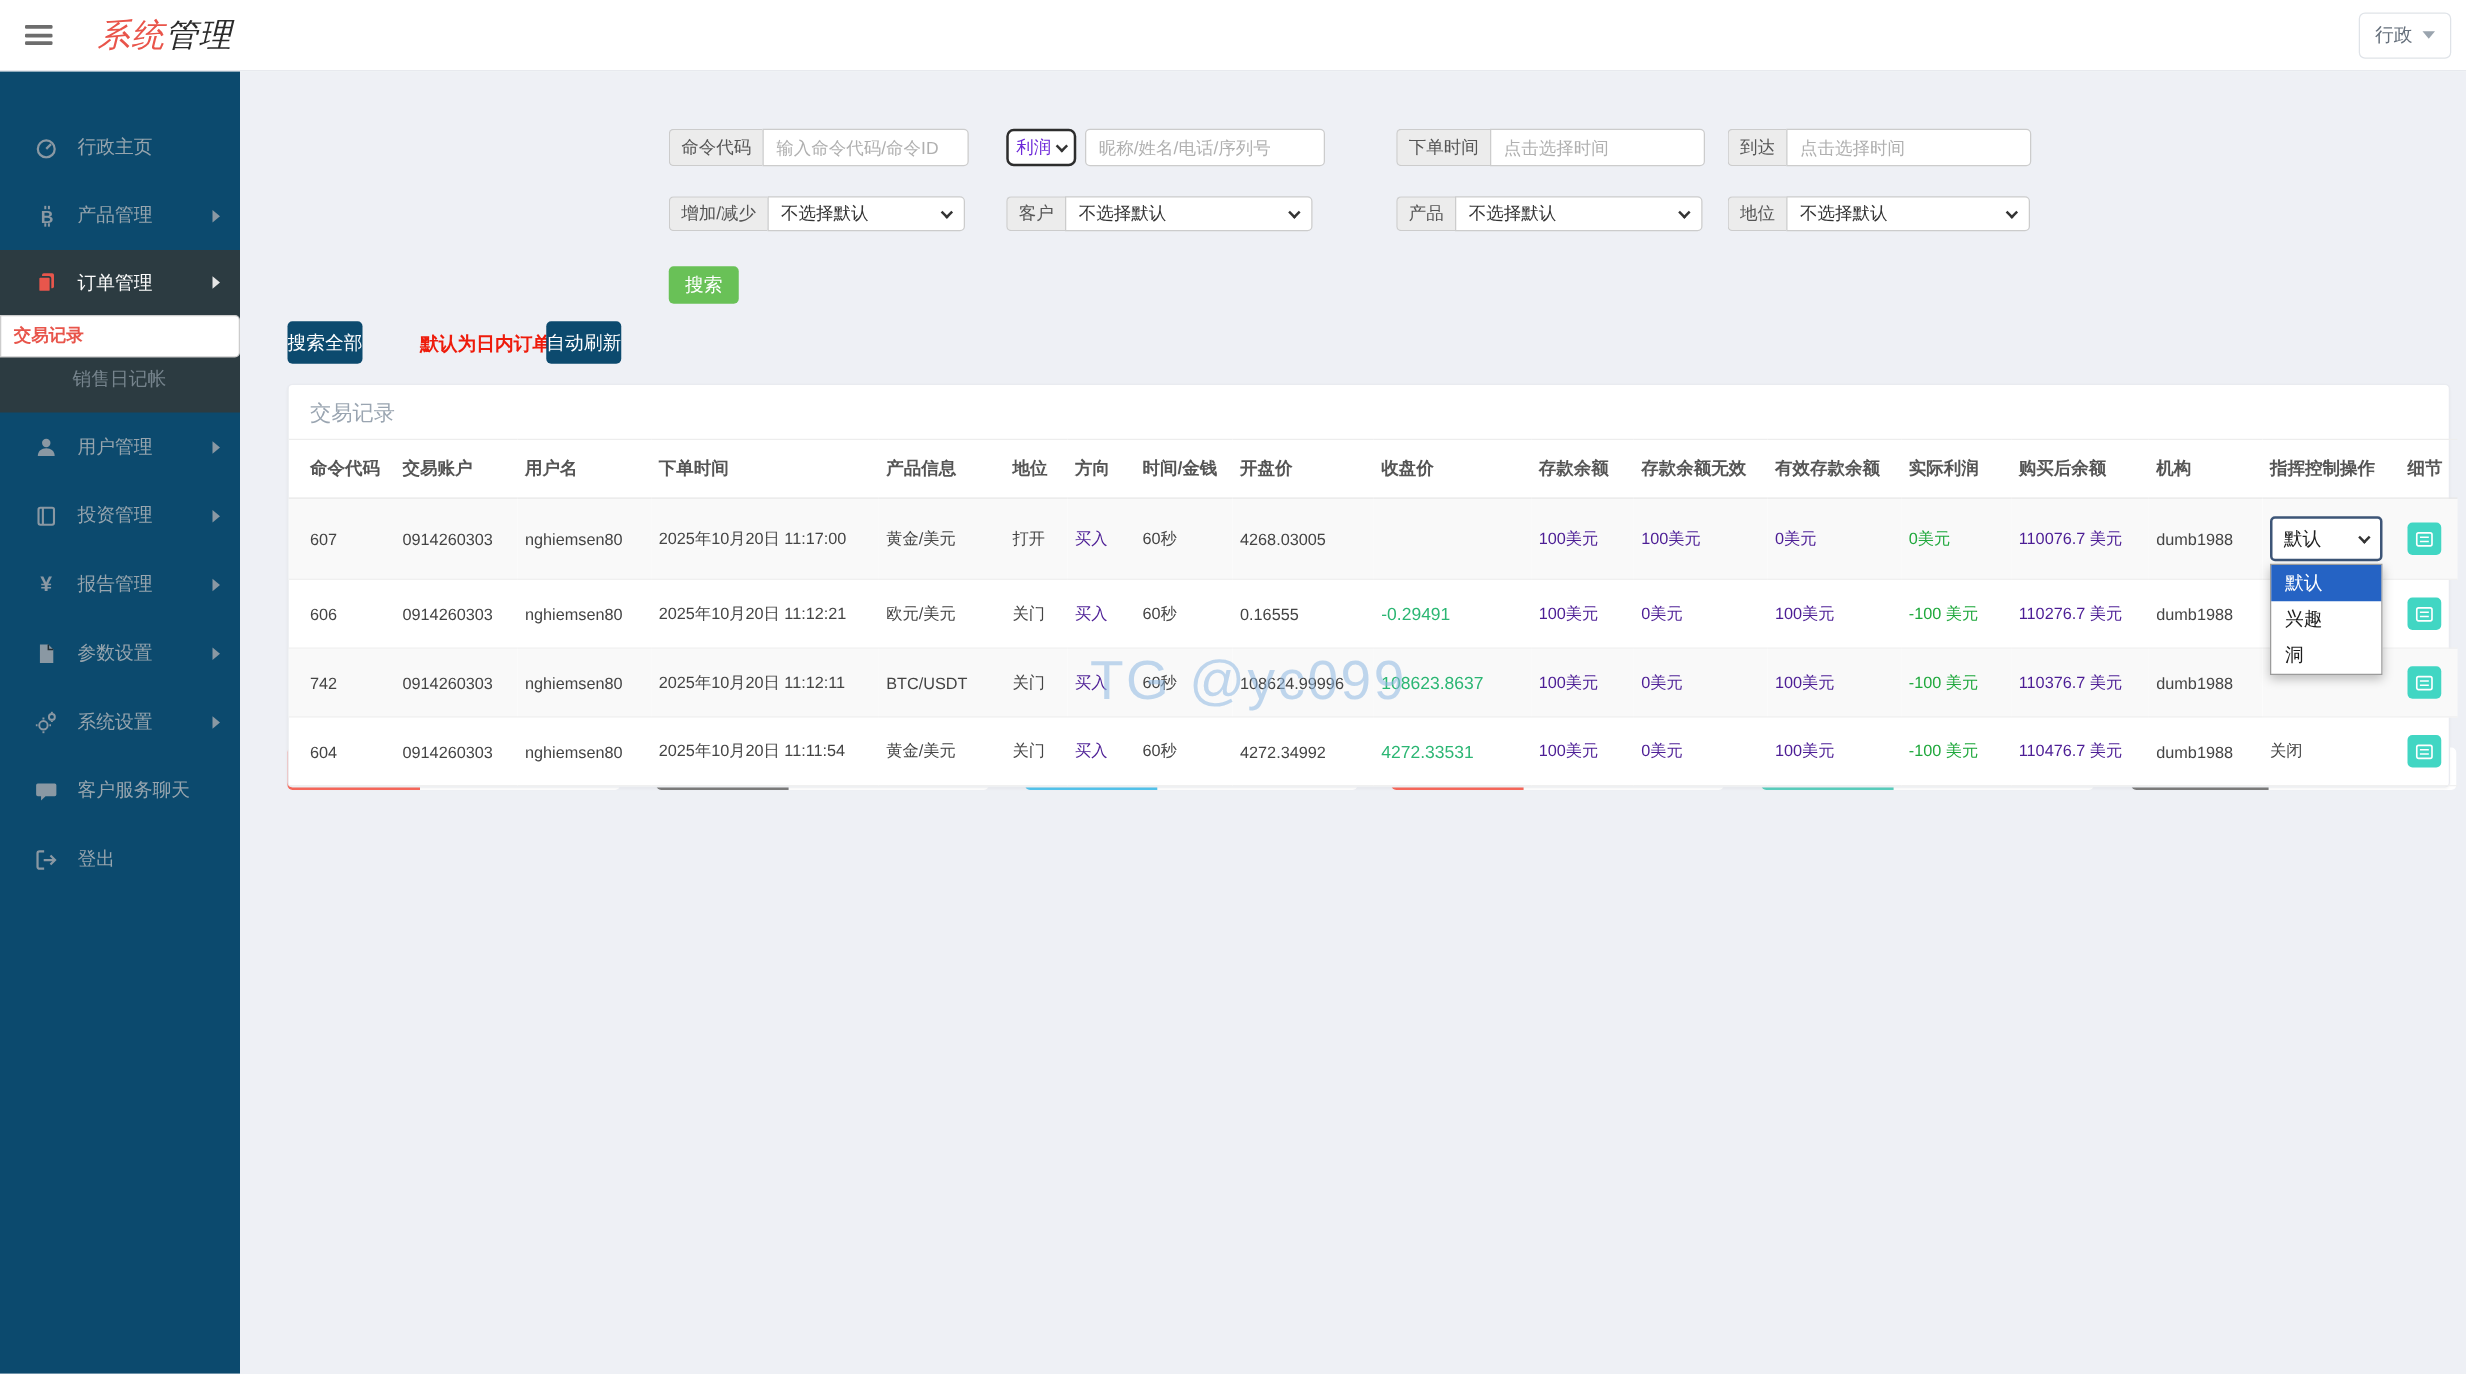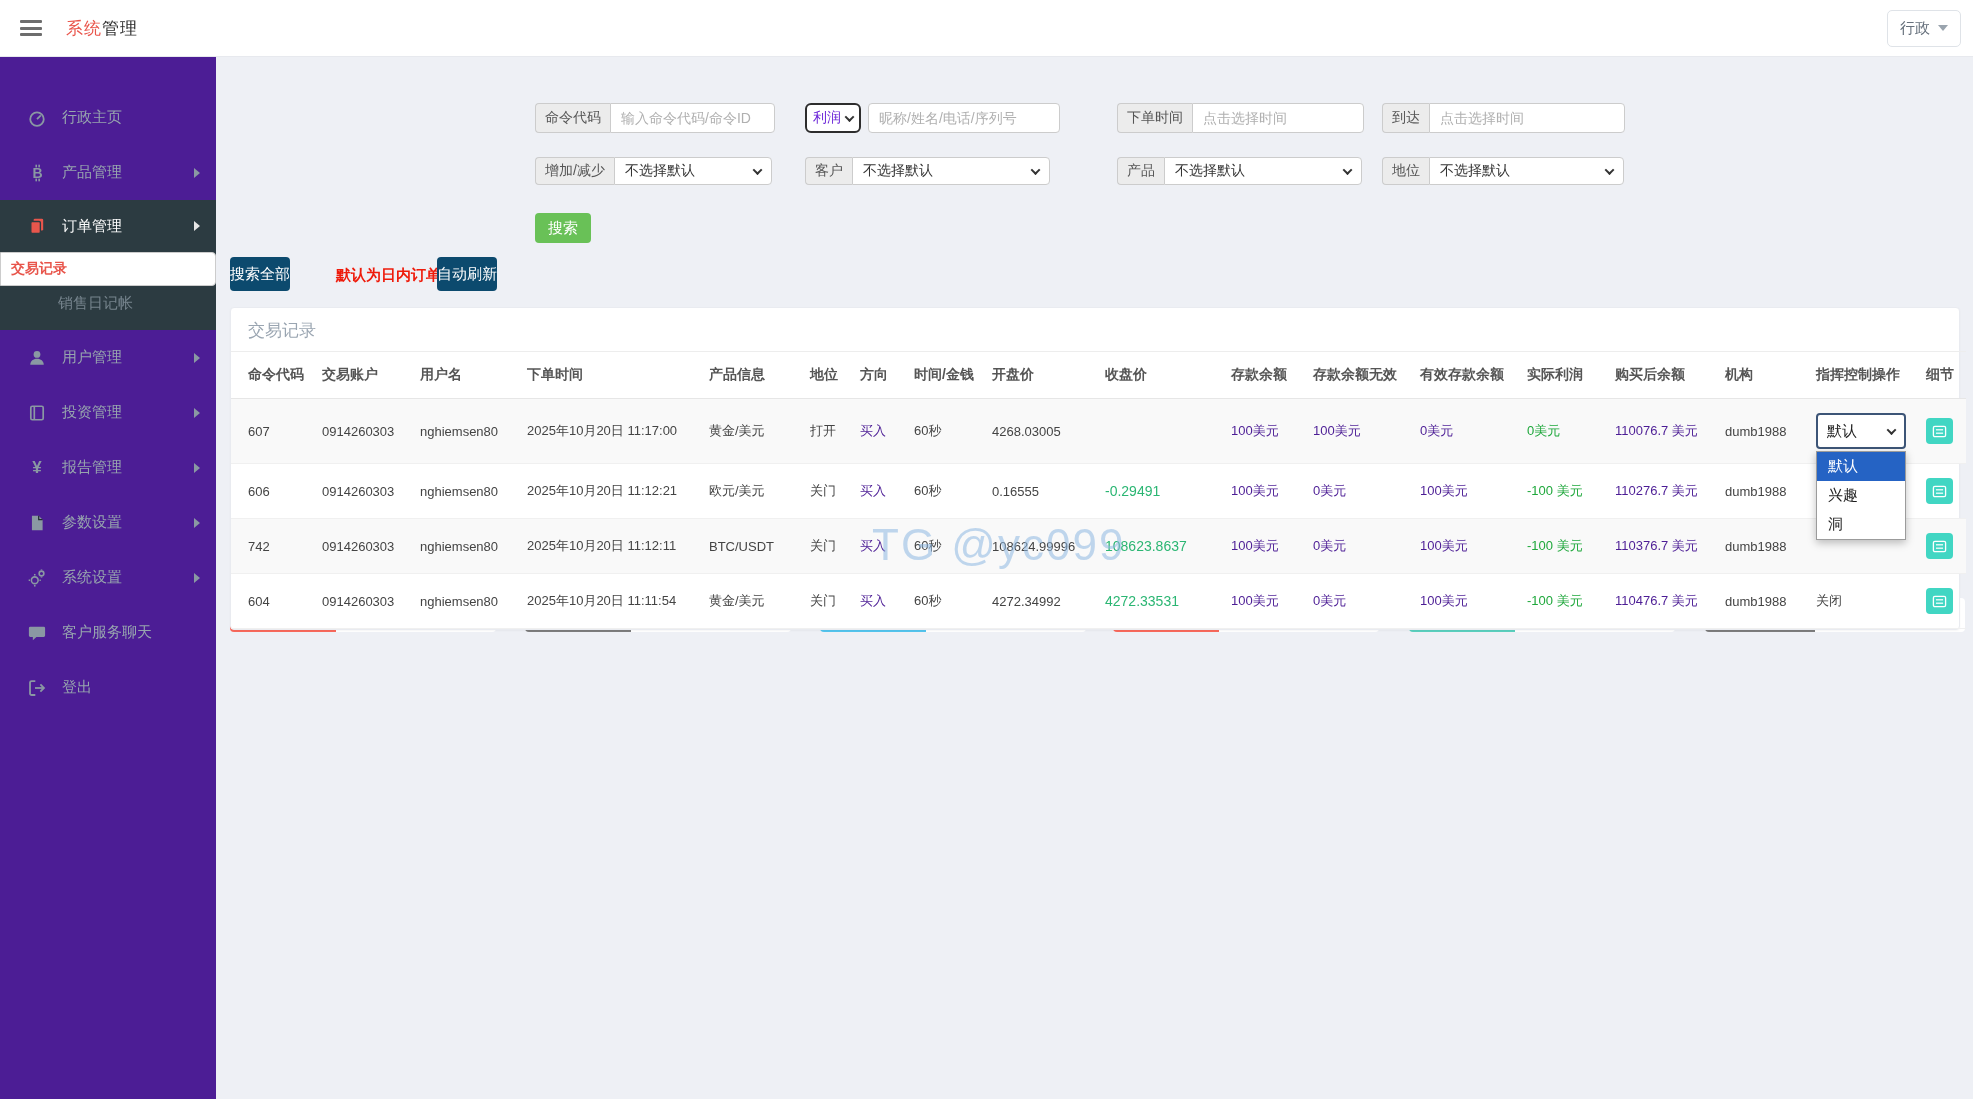--- a/index.html
+++ b/index.html
@@ -6,29 +6,29 @@
   html,body { width:1973px; height:1099px; }
   body {
     font-family:"Liberation Sans","DejaVu Sans",sans-serif;
     background:#eef0f5; position:relative; overflow:hidden; color:#444;
   }
   
   .topbar { position:absolute; left:0; top:0; width:1973px; height:57px;
     background:#fff; border-bottom:1px solid #e7e9ee; display:flex; align-items:center; z-index:20;}
   .hamburger { width:22px; height:16px; margin-left:20px; display:flex; flex-direction:column; justify-content:space-between; cursor:pointer;}
   .hamburger i { display:block; height:3px; background:#6d6d6d; border-radius:1px;}
-  .brand { margin-left:24px; font-size:17px; letter-spacing:1px;}
+  .brand { margin-left:36px; font-size:26px; letter-spacing:1px;font-style:italic;}
   .brand .red { color:#e9544a; }
   .brand .dark { color:#2b2b2b; }
   .user-box { margin-left:auto; margin-right:12px; border:1px solid #dfe3e8; border-radius:5px;
     background:#fff; padding:8px 12px; display:flex; align-items:center; gap:8px;
     color:#66707c; font-size:15px; cursor:pointer;}
   .tri-down { width:0; height:0; border-left:5px solid transparent; border-right:5px solid transparent; border-top:6px solid #9aa4ae;}
   
-  .sidebar { position:absolute; left:0; top:57px; width:216px; height:1042px; background:#4c1d95; padding-top:33px; z-index:15;}
+  .sidebar { position:absolute; left:0; top:57px; width:192px; height:1042px; background:#0c4a6e; padding-top:33px; z-index:15;}
   .nav-item { height:55px; display:flex; align-items:center; padding:0 16px 0 26px; color:#97a5ae; font-size:15px; cursor:pointer;}
   .nav-item .ic { width:22px; margin-right:14px; display:flex; justify-content:center; align-items:center; color:#8a98a3;}
   .nav-item .arrow { margin-left:auto; width:0; height:0; border-top:5px solid transparent; border-bottom:5px solid transparent; border-left:6px solid #8a98a3;}
   .nav-group { background:#2c3b41; padding-bottom:10px;}
   .nav-group .parent { height:52px; color:#fdfdfd;}
   .nav-group .parent .ic { color:#e8564c;}
   .nav-group .parent .arrow { border-left-color:#e6e6e6;}
   .subitem { height:34px; display:flex; align-items:center; padding-left:58px; font-size:15px; cursor:pointer;}
   .subitem.sel { color:#e8554b; font-weight:bold;}
   .subitem.dim { color:#76848d;}

